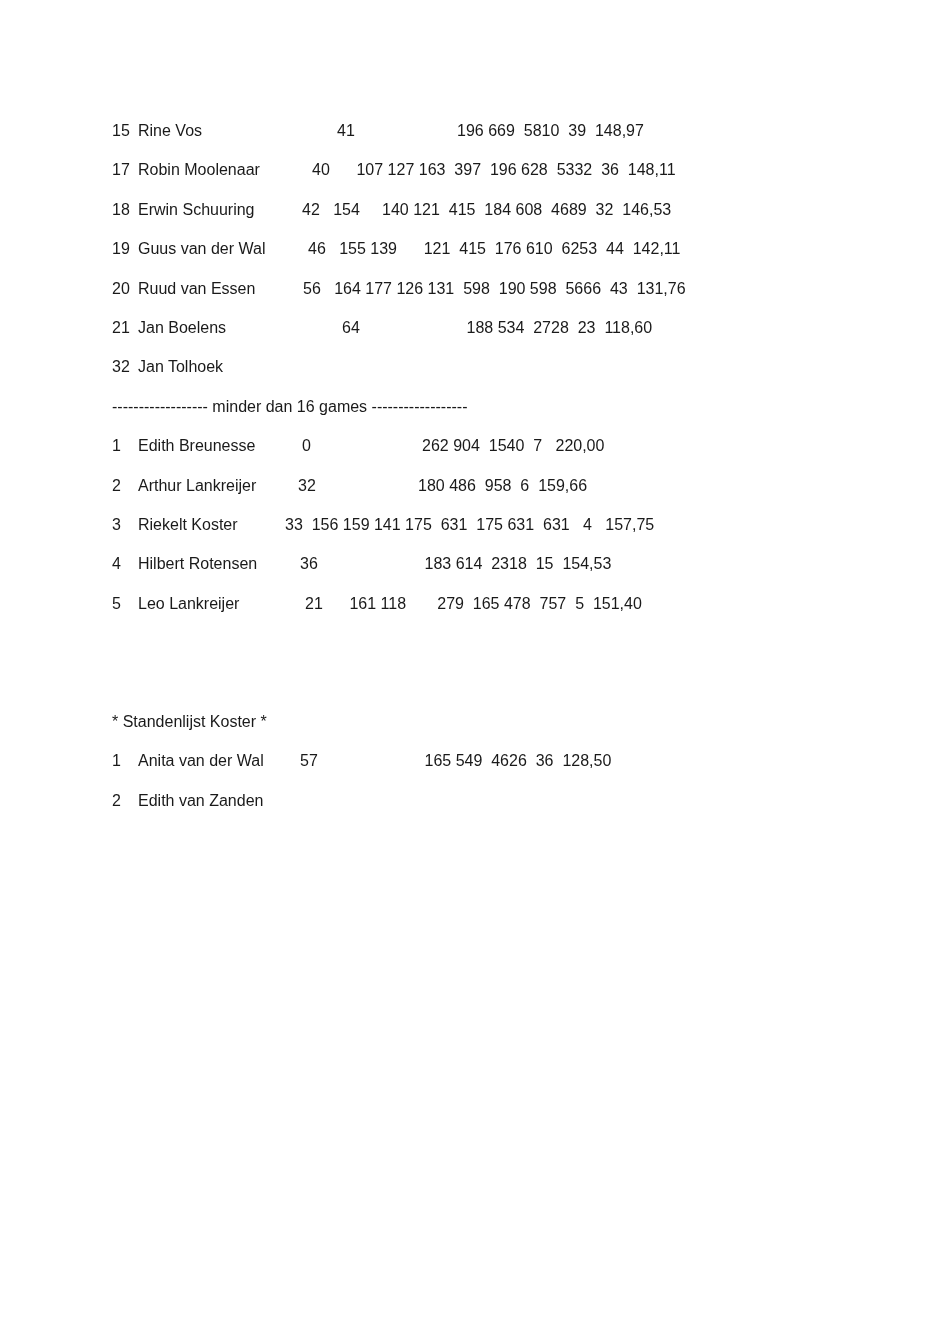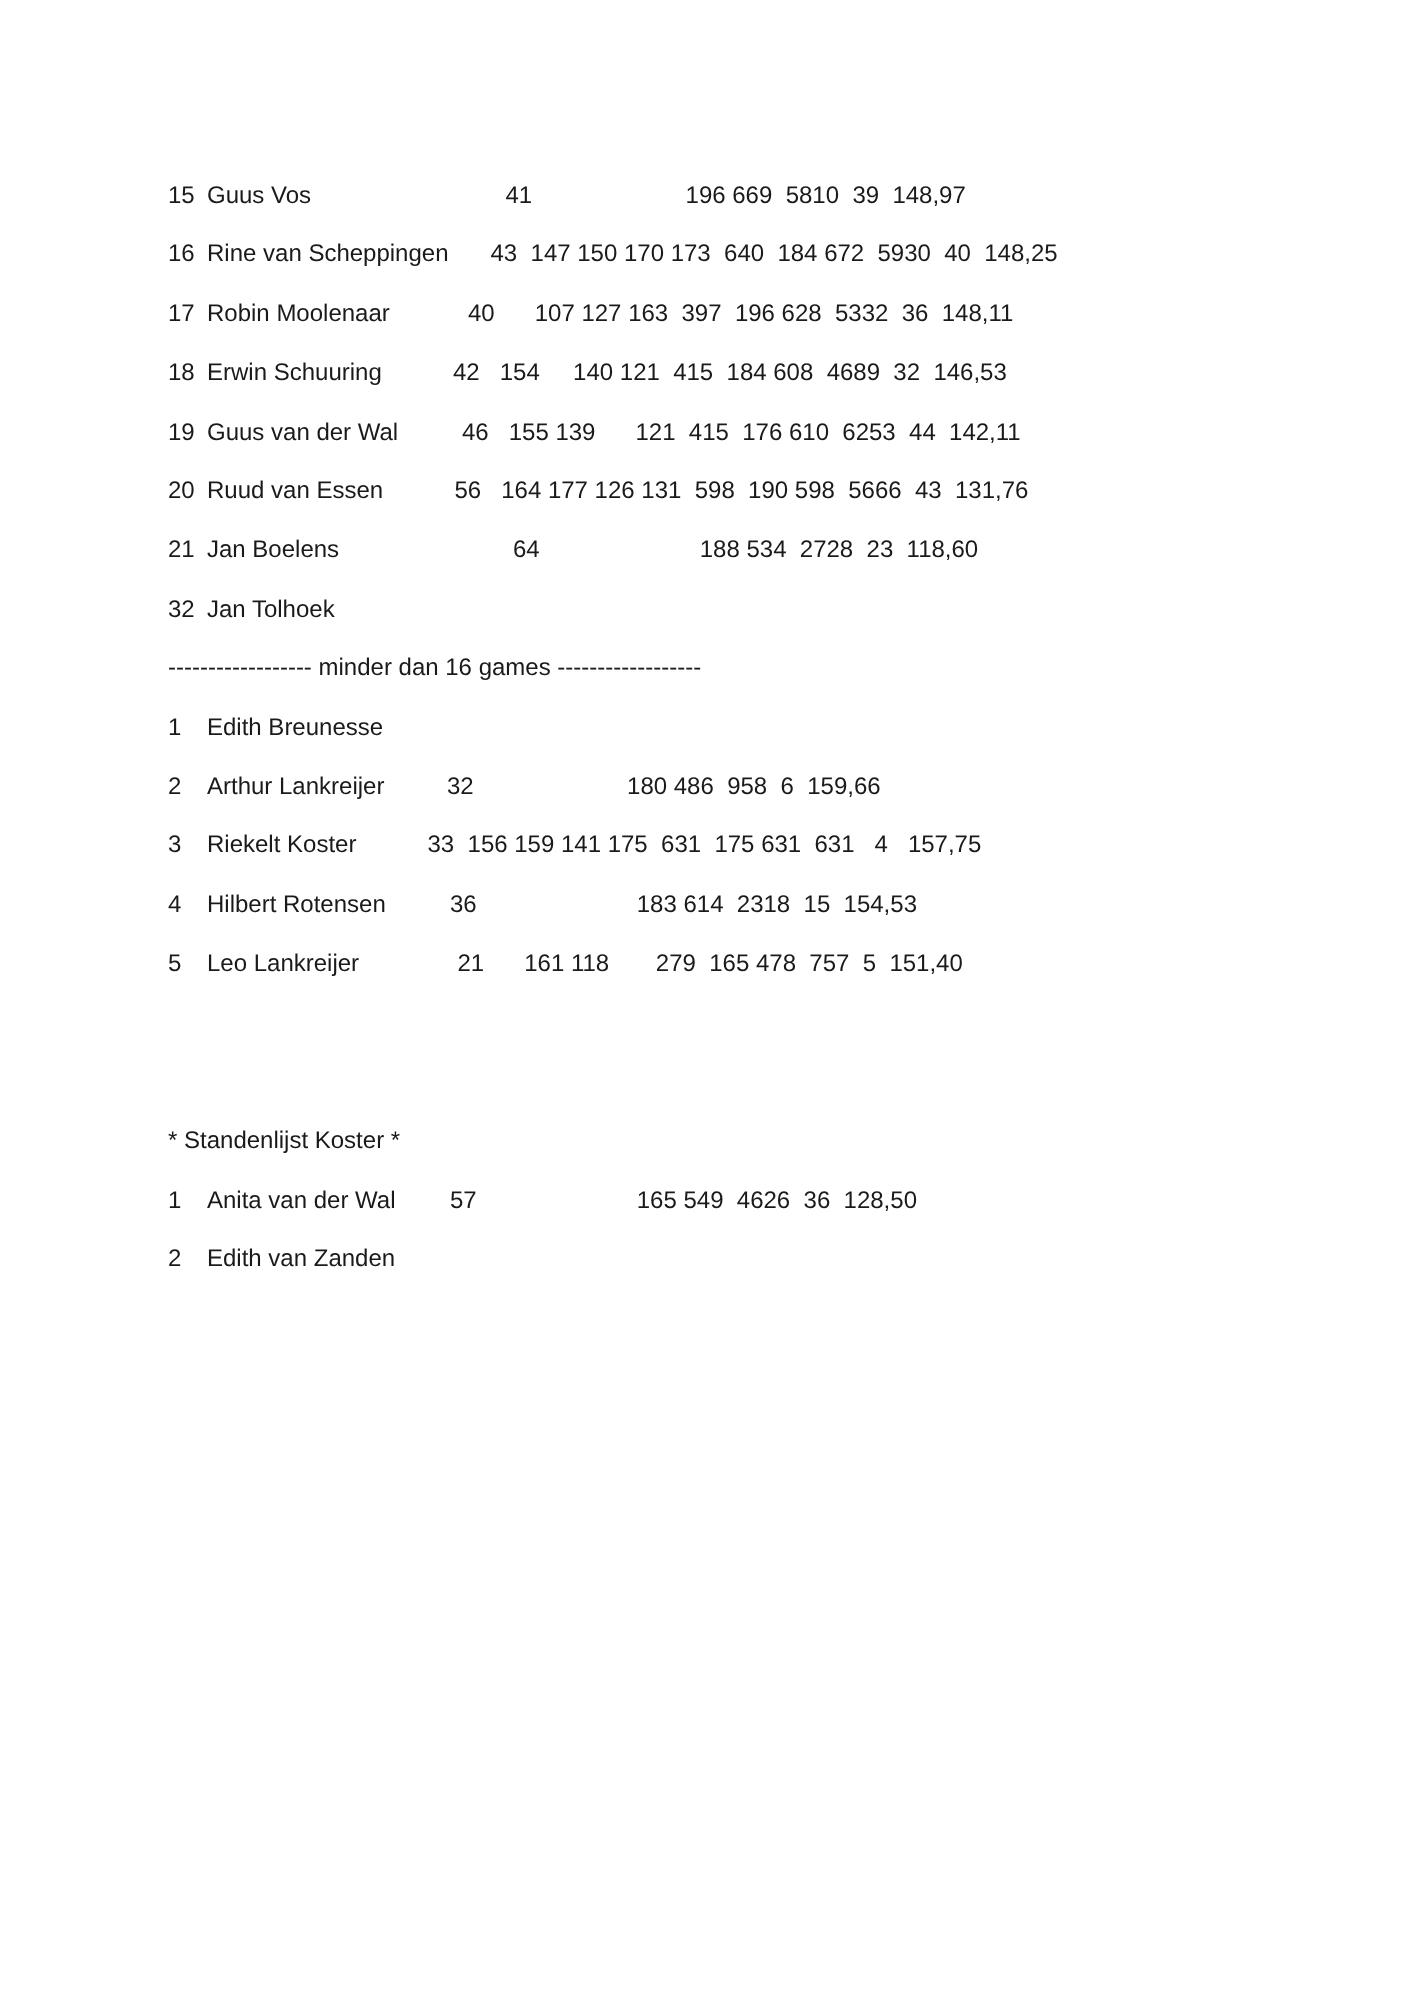--- a/index.html
+++ b/index.html
@@ -39,30 +39,29 @@
   }
   .rank { left: 112px; }
   .name { left: 138px; }
   .nums {  }
   .sep, .title { left: 112px; }
 </style>
 </head>
 <body>
 
 <div class="doc" id="doc">
-    <div class="line"><span class="rank">15</span><span class="name">Guus Vos</span><span class="nums" style="left: 337px;">41                       196 669  5810  39  148,97</span></div>
-    <div class="line"><span class="rank">16</span><span class="name">Rine van Scheppingen</span><span class="nums" style="left: 327px;">43  147 150 170 173  640  184 672  5930  40  148,25</span></div>
+    <div class="line"><span class="rank">15</span><span class="name">Rine Vos</span><span class="nums" style="left: 337px;">41                       196 669  5810  39  148,97</span></div>
     <div class="line"><span class="rank">17</span><span class="name">Robin Moolenaar</span><span class="nums" style="left: 312px;">40      107 127 163  397  196 628  5332  36  148,11</span></div>
     <div class="line"><span class="rank">18</span><span class="name">Erwin Schuuring</span><span class="nums" style="left: 302px;">42   154     140 121  415  184 608  4689  32  146,53</span></div>
     <div class="line"><span class="rank">19</span><span class="name">Guus van der Wal</span><span class="nums" style="left: 308px;">46   155 139      121  415  176 610  6253  44  142,11</span></div>
     <div class="line"><span class="rank">20</span><span class="name">Ruud van Essen</span><span class="nums" style="left: 303px;">56   164 177 126 131  598  190 598  5666  43  131,76</span></div>
     <div class="line"><span class="rank">21</span><span class="name">Jan Boelens</span><span class="nums" style="left: 342px;">64                        188 534  2728  23  118,60</span></div>
     <div class="line"><span class="rank">32</span><span class="name">Jan Tolhoek</span></div>
     <div class="line"><span class="sep">------------------ minder dan 16 games ------------------</span></div>
-    <div class="line"><span class="rank">1</span><span class="name">Edith Breunesse</span></div>
+    <div class="line"><span class="rank">1</span><span class="name">Edith Breunesse</span><span class="nums" style="left: 302px;">0                         262 904  1540  7   220,00</span></div>
     <div class="line"><span class="rank">2</span><span class="name">Arthur Lankreijer</span><span class="nums" style="left: 298px;">32                       180 486  958  6  159,66</span></div>
     <div class="line"><span class="rank">3</span><span class="name">Riekelt Koster</span><span class="nums" style="left: 285px;">33  156 159 141 175  631  175 631  631   4   157,75</span></div>
     <div class="line"><span class="rank">4</span><span class="name">Hilbert Rotensen</span><span class="nums" style="left: 300px;">36                        183 614  2318  15  154,53</span></div>
     <div class="line"><span class="rank">5</span><span class="name">Leo Lankreijer</span><span class="nums" style="left: 305px;">21      161 118       279  165 478  757  5  151,40</span></div>
     <div class="line"></div>
     <div class="line"></div>
     <div class="line"><span class="title">* Standenlijst Koster *</span></div>
     <div class="line"><span class="rank">1</span><span class="name">Anita van der Wal</span><span class="nums" style="left: 300px;">57                        165 549  4626  36  128,50</span></div>
     <div class="line"><span class="rank">2</span><span class="name">Edith van Zanden</span></div>
   </div>

